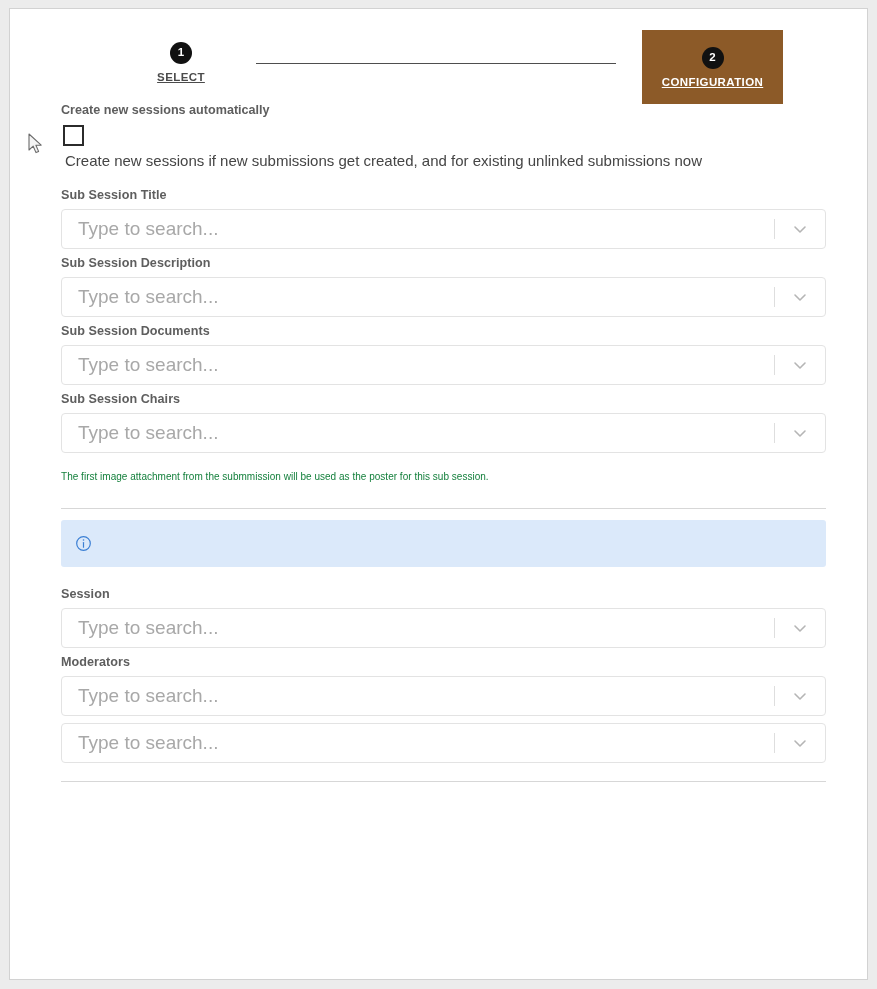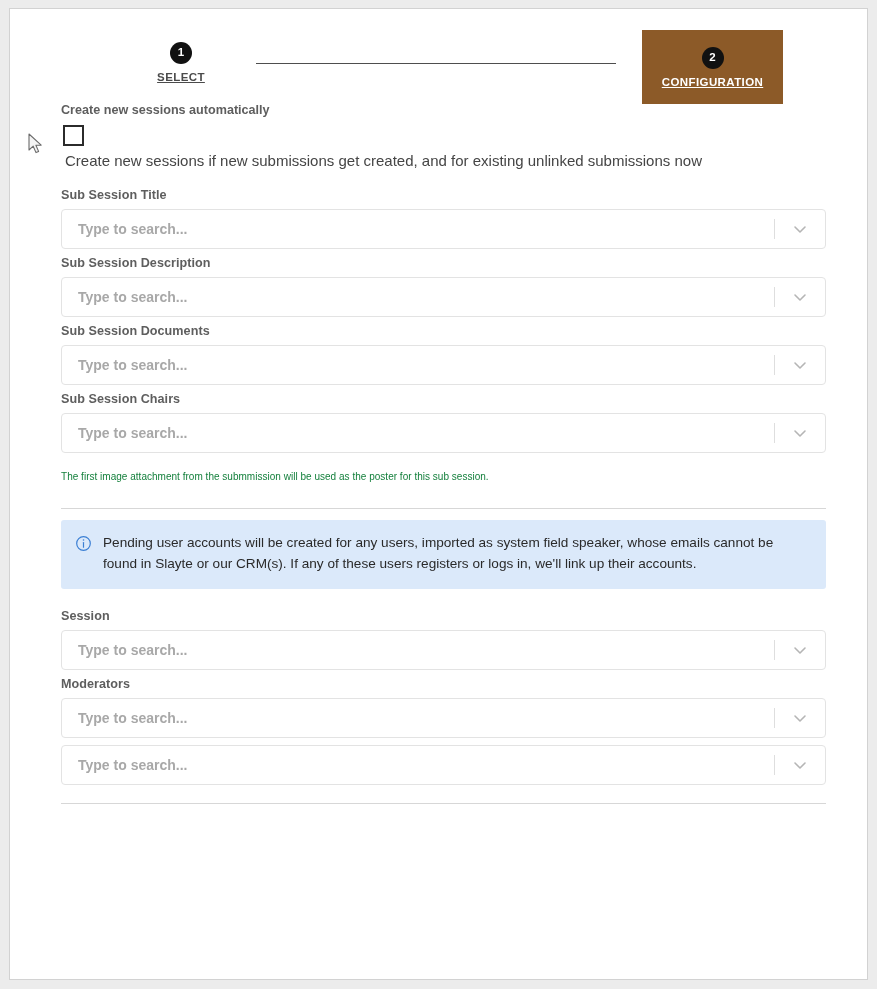--- a/index.html
+++ b/index.html
@@ -125,27 +125,26 @@
     height: 40px;
     border: 1px solid #e3e3e3;
     border-radius: 4px;
     background: #ffffff;
     display: flex;
     align-items: center;
     box-sizing: border-box;
   }
 
   .select-placeholder {
-    font-size: 14px;
+    font-size: 19px;
     color: #a8a8a8;
     padding-left: 16px;
     flex: 1;
     white-space: nowrap;
     overflow: hidden;
-    font-weight: bold;
   }
 
   .select-sep {
     width: 1px;
     height: 20px;
     background: #dedede;
     margin-right: 14px;
   }
 
   .chevron-down {
@@ -335,21 +334,20 @@
       <div class="divider"></div>
 
       <div class="info-alert">
         <div class="info-icon">
           <svg width="17" height="17" viewBox="0 0 20 20" fill="none" stroke="currentColor" stroke-width="1.4">
             <circle cx="10" cy="10" r="8"></circle>
             <circle cx="10" cy="5.9" r="0.95" fill="currentColor" stroke="none"></circle>
             <line x1="10" y1="8.8" x2="10" y2="14.3" stroke-linecap="round"></line>
           </svg>
         </div>
-        <div class="info-text">Pending user accounts will be created for any users, imported as system field speaker, whose emails cannot be found in Slayte or our CRM(s). If any of these users registers or logs in, we'll link up their accounts.</div>
       </div>
 
       <div class="field-block">
         <div class="field-label">Session</div>
         <div class="select-box">
           <div class="select-placeholder">Type to search...</div>
           <div class="select-sep"></div>
           <div class="chevron-down">
             <svg width="16" height="16" viewBox="0 0 16 16" fill="none" stroke="currentColor" stroke-width="1.6" stroke-linecap="round" stroke-linejoin="round">
                 <polyline points="3,6 8,11 13,6"></polyline>

